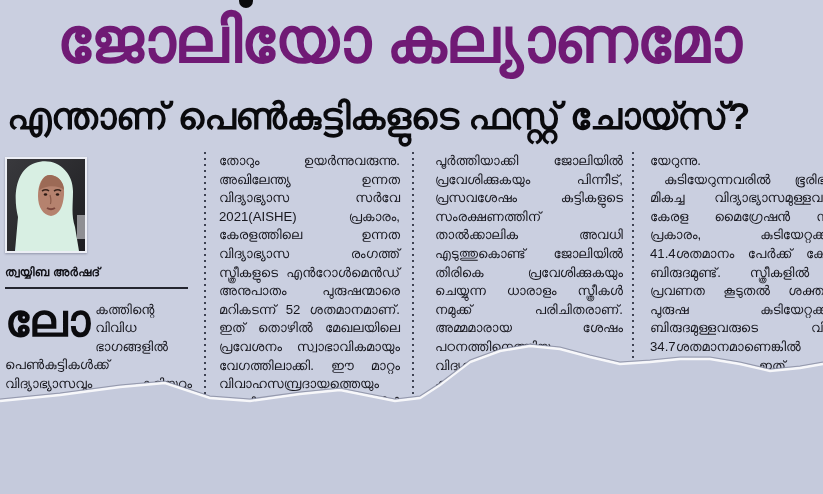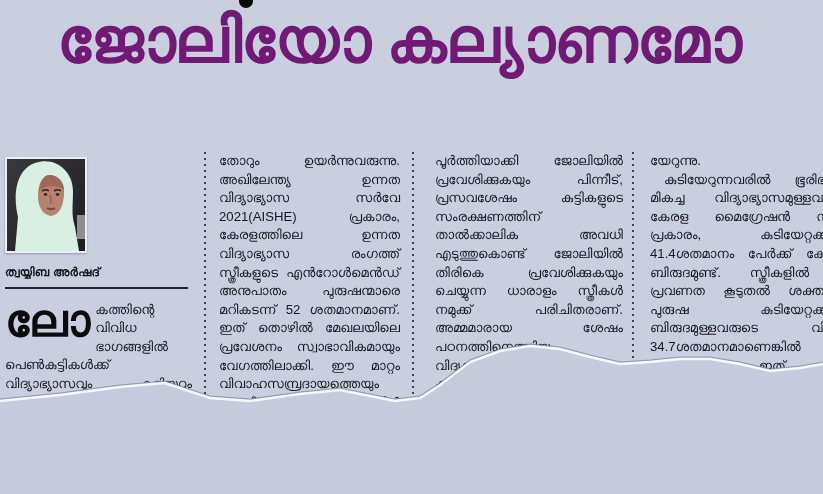--- a/index.html
+++ b/index.html
@@ -72,20 +72,21 @@
 </style>
 </head>
 <body>
 
 <div class="paper">
 
   <div class="clipped-dot"></div>
 
   <h1 class="headline">ജോലിയോ കല്യാണമോ</h1>
 
+  <h2 class="subheadline">എന്താണ് പെൺകുട്ടികളുടെ ഫസ്റ്റ് ചോയ്സ്?</h2>
 
   <div class="columns">
 
     <div class="col col1">
       <div class="photo-frame">
         <svg width="78" height="92" viewBox="0 0 78 92" aria-hidden="true">
           <defs>
             <linearGradient id="bgGrad" x1="0" y1="0" x2="1" y2="1">
               <stop offset="0" stop-color="#39393d"></stop>
               <stop offset="1" stop-color="#1d1d20"></stop>

